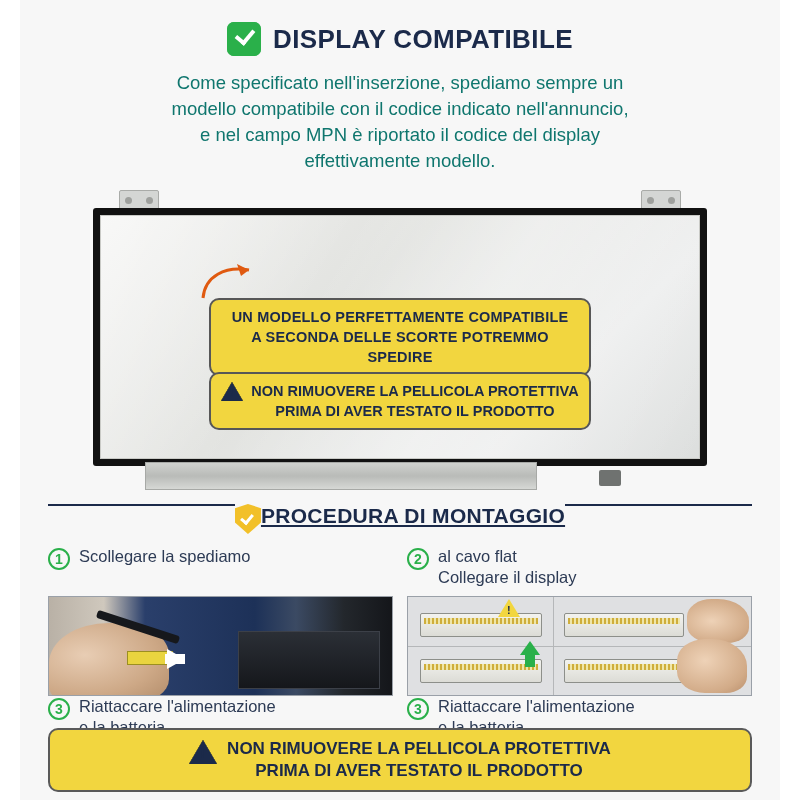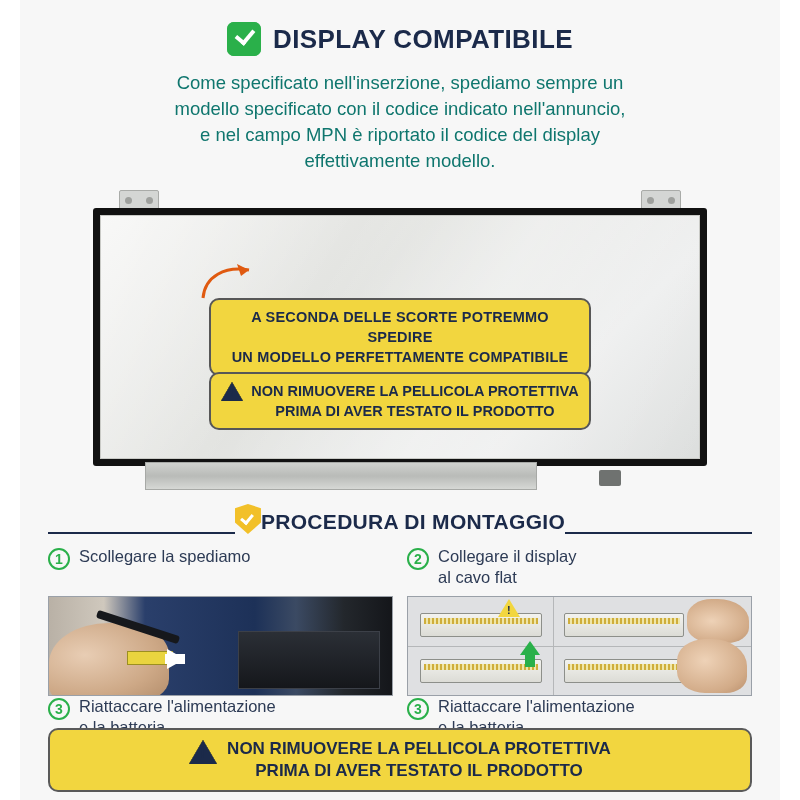--- a/index.html
+++ b/index.html
@@ -226,23 +226,24 @@
     position: absolute;
     left: 106px;
     top: 72px;
     width: 60px;
     height: 40px;
   }
 
   
   .section-head {
     display: flex;
-    align-items: flex-end;
+    align-items: flex-start;
     gap: 0;
     margin: 14px 28px 0 28px;
+    text-decoration: underline;
   }
   .rule {
     flex: 1 1 auto;
     height: 2px;
     background: #1b2a4a;
   }
   .shield {
     width: 26px;
     height: 30px;
     background: #f2c029;
@@ -488,41 +489,41 @@
 
   <div class="content">
 
     <div class="header">
       <div class="check-box"></div>
       <div class="title">DISPLAY COMPATIBILE</div>
     </div>
 
     <div class="intro">
       <div>Come specificato nell'inserzione, spediamo sempre un</div>
-      <div>modello specificato con il codice indicato nell'annuncio,</div>
+      <div>modello compatibile con il codice indicato nell'annuncio,</div>
       <div>e nel campo MPN è riportato il codice del display</div>
       <div>effettivamente modello.</div>
     </div>
 
     <div class="screen-area">
       <div class="bracket left"></div>
       <div class="bracket right"></div>
 
       <div class="screen-frame">
         <div class="screen-inner"></div>
       </div>
 
       <svg class="arrow-curve" viewBox="0 0 60 40">
         <path d="M4 36 C 6 14, 26 4, 50 8" fill="none" stroke="#e05a10" stroke-width="3"></path>
         <path d="M50 8 L 38 2 L 42 14 Z" fill="#e05a10"></path>
       </svg>
 
       <div class="label-box one">
+        <div>UN MODELLO PERFETTAMENTE COMPATIBILE</div>
         <div>A SECONDA DELLE SCORTE POTREMMO SPEDIRE</div>
-        <div>UN MODELLO PERFETTAMENTE COMPATIBILE</div>
       </div>
 
       <div class="label-box two">
         <div class="inner-row">
           <span class="warn-tri"></span>
           <span>
             <div>NON RIMUOVERE LA PELLICOLA PROTETTIVA</div>
             <div>PRIMA DI AVER TESTATO IL PRODOTTO</div>
           </span>
         </div>
@@ -554,22 +555,22 @@
           <div class="tool"></div>
           <div class="yellow-tag"></div>
           <div class="white-arrow"></div>
         </div>
       </div>
 
       <div>
         <div class="step-row">
           <div class="step-num">2</div>
           <div class="step-text">
+            <div>al cavo flat</div>
             <div>Collegare il display</div>
-            <div>al cavo flat</div>
           </div>
         </div>
         <div class="photo flat">
           <div class="divider-v"></div>
           <div class="divider-h"></div>
           <div class="conn c1">
               <div class="strip"></div>
             </div>
           <div class="conn c2">
               <div class="strip"></div>

